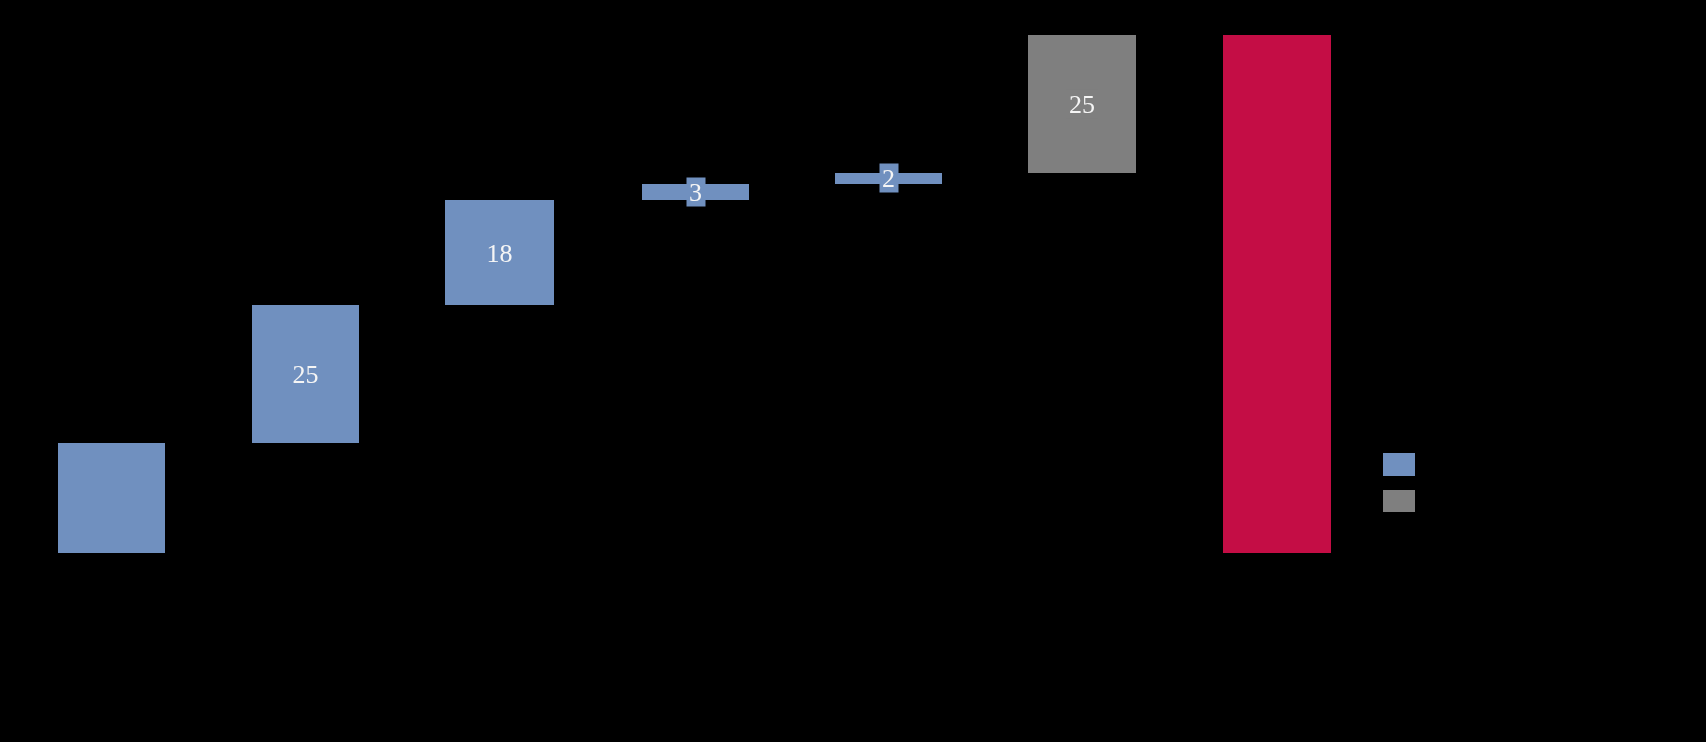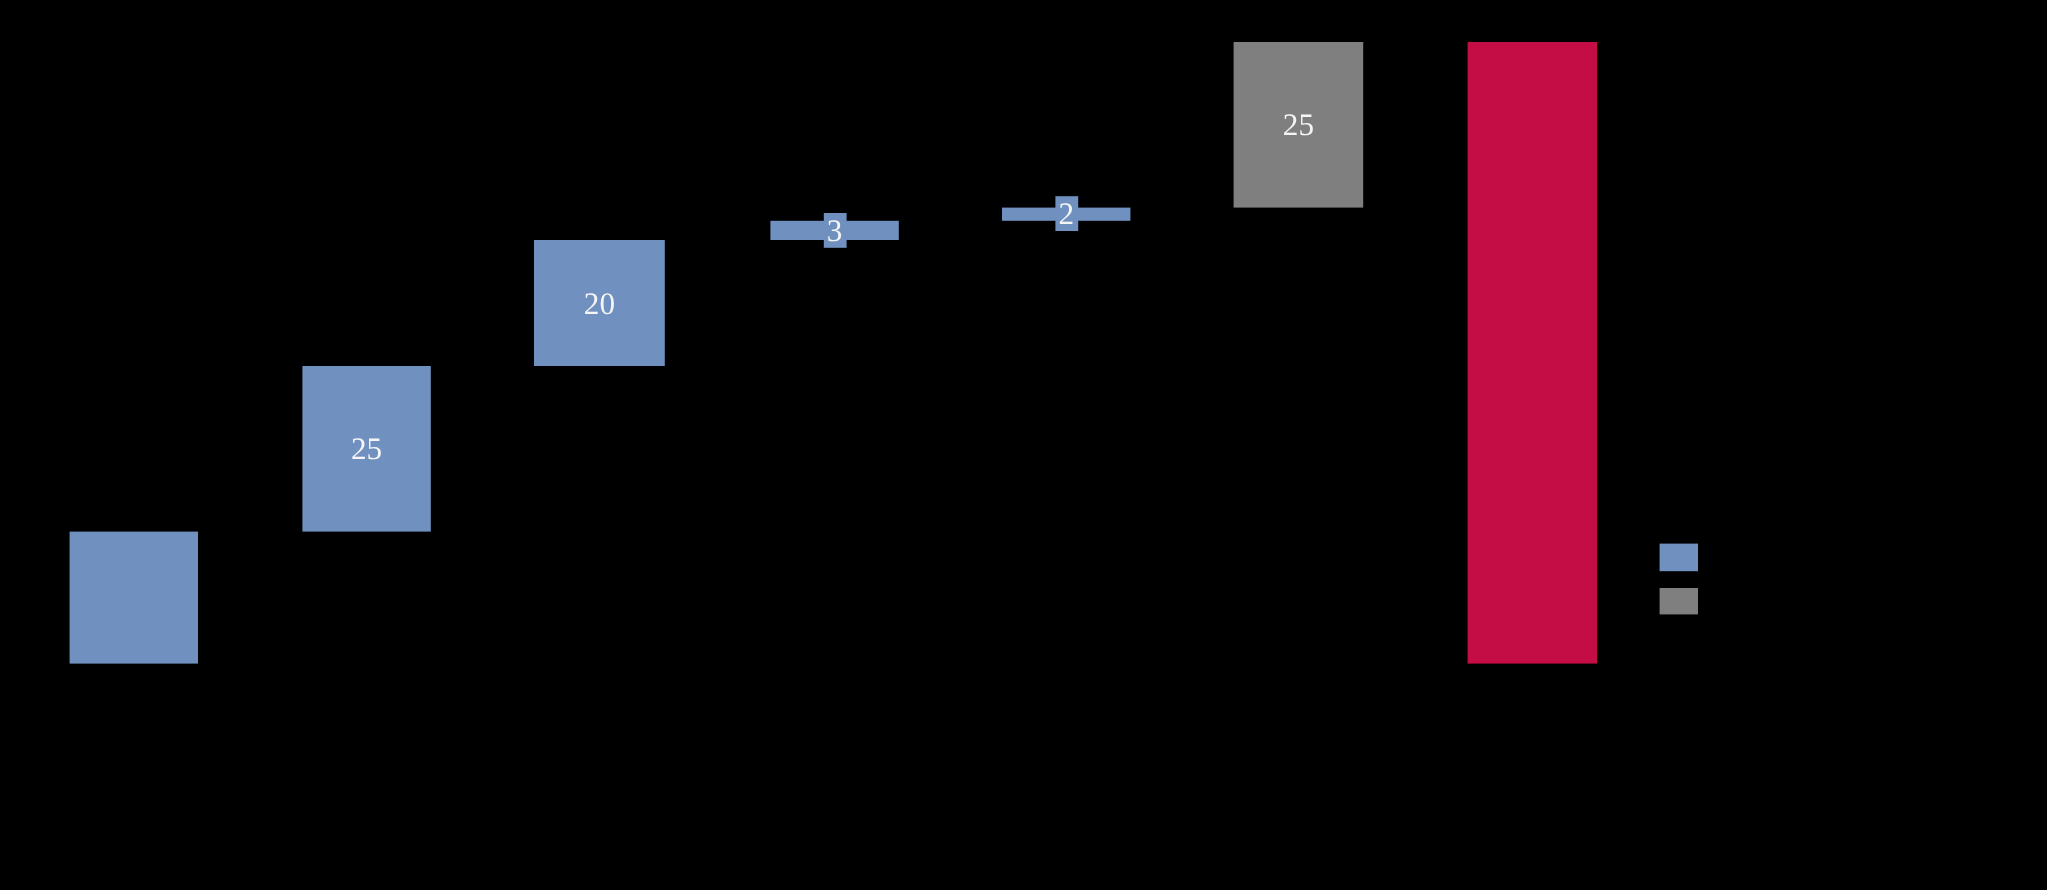--- a/index.html
+++ b/index.html
@@ -38,21 +38,21 @@
 </style>
 </head>
 <body>
 
 <div class="canvas">
   <div id="plot">
       <div class="bar" style="left: 58px; top: 443.02px; width: 107px; height: 110.28px; background: rgb(112, 144, 191);"></div>
       <div class="bar" style="left: 252px; top: 305.17px; width: 107px; height: 137.85px; background: rgb(112, 144, 191);"></div>
       <div class="bar-label" style="left: 305.5px; top: 374.095px; background: rgb(112, 144, 191); color: rgb(245, 245, 245);">25</div>
       <div class="bar" style="left: 445px; top: 200.404px; width: 109px; height: 104.766px; background: rgb(112, 144, 191);"></div>
-      <div class="bar-label" style="left: 499.5px; top: 252.787px; background: rgb(112, 144, 191); color: rgb(245, 245, 245);">20</div>
+      <div class="bar-label" style="left: 499.5px; top: 252.787px; background: rgb(112, 144, 191); color: rgb(245, 245, 245);">18</div>
       <div class="bar" style="left: 642px; top: 183.862px; width: 107px; height: 16.542px; background: rgb(112, 144, 191);"></div>
       <div class="bar-label" style="left: 695.5px; top: 192.133px; background: rgb(112, 144, 191); color: rgb(245, 245, 245);">3</div>
       <div class="bar" style="left: 835px; top: 172.834px; width: 107px; height: 11.028px; background: rgb(112, 144, 191);"></div>
       <div class="bar-label" style="left: 888.5px; top: 178.348px; background: rgb(112, 144, 191); color: rgb(245, 245, 245);">2</div>
       <div class="bar" style="left: 1028px; top: 34.984px; width: 108px; height: 137.85px; background: rgb(127, 127, 127);"></div>
       <div class="bar-label" style="left: 1082px; top: 103.909px; background: rgb(127, 127, 127); color: rgb(245, 245, 245);">25</div>
       <div class="bar" style="left: 1223px; top: 34.984px; width: 108px; height: 518.316px; background: rgb(196, 13, 69);"></div>
     </div>
   <div id="legend">
       <div class="legend-swatch" style="left: 1383px; top: 453px; width: 32px; height: 23px; background: rgb(112, 144, 191);"></div>

